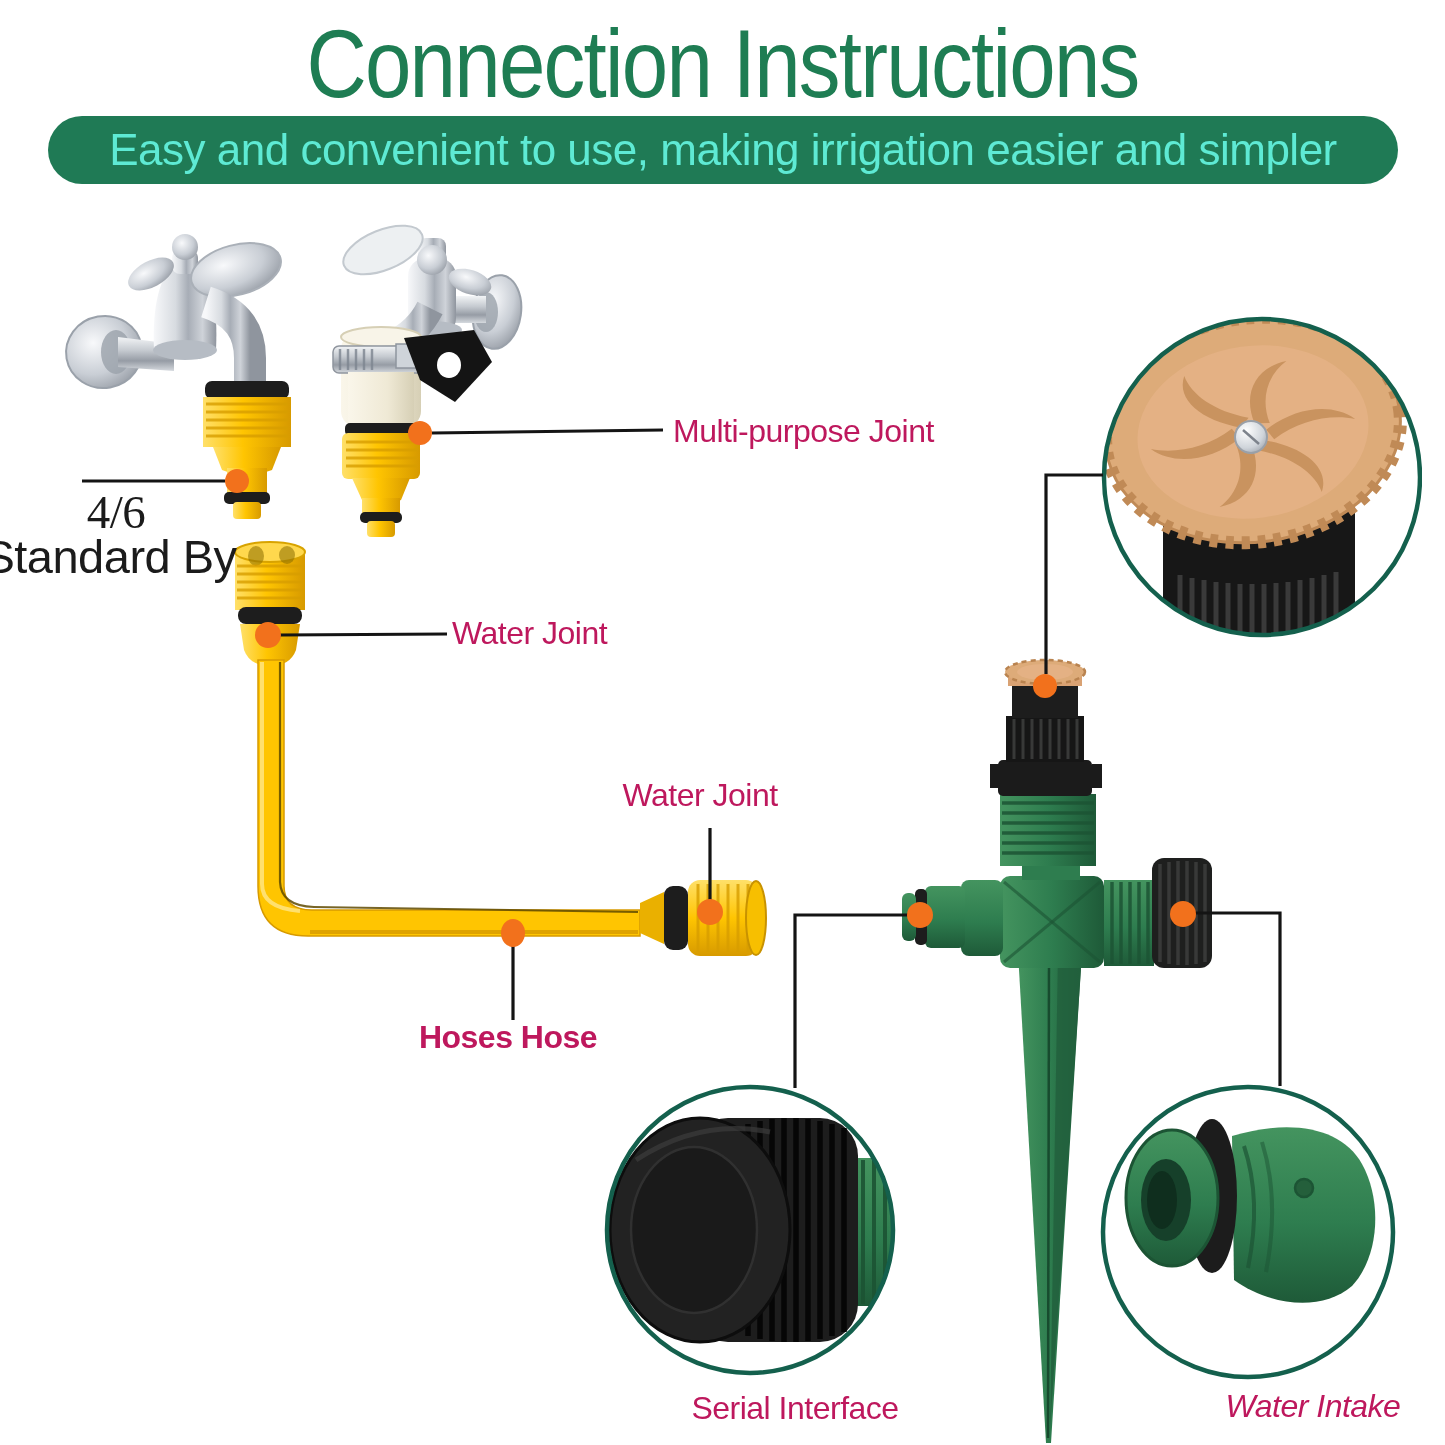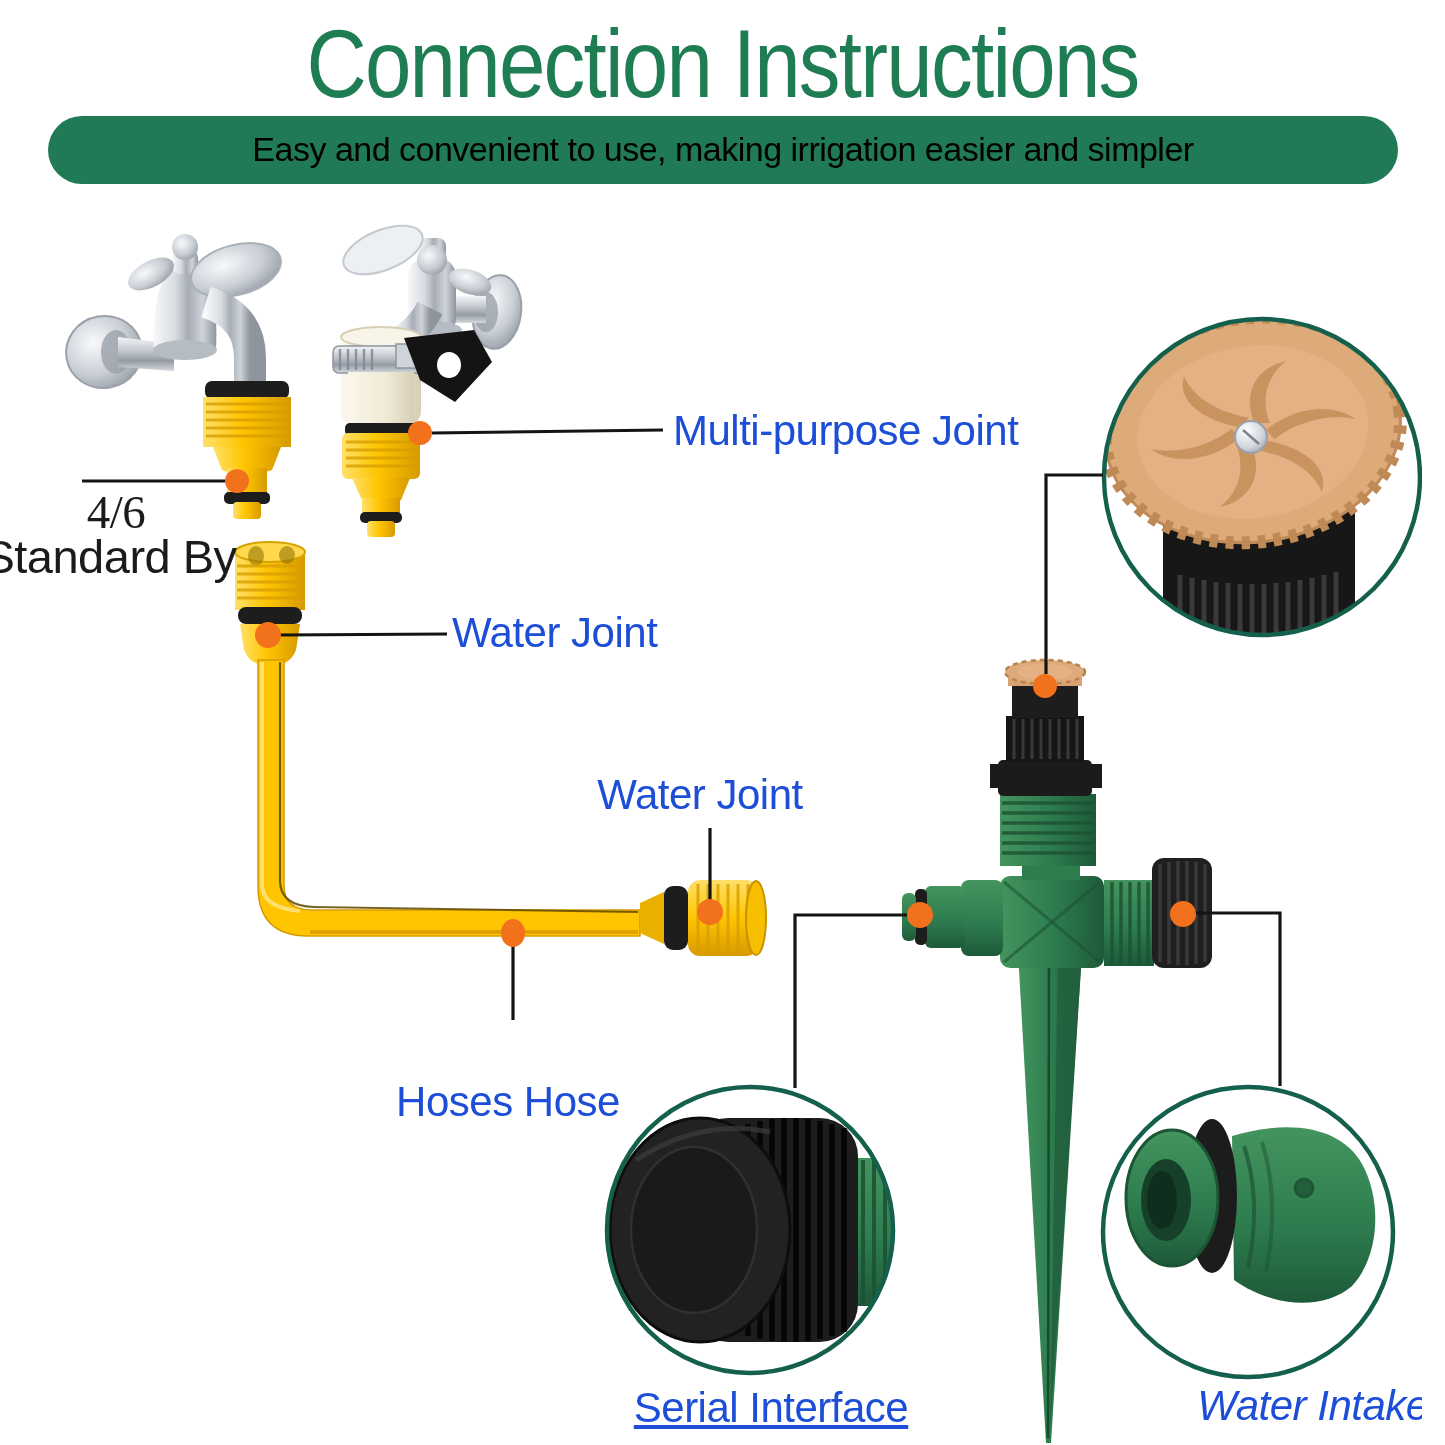--- a/index.html
+++ b/index.html
@@ -8,26 +8,26 @@
     font-family:"Liberation Sans", sans-serif;
   }
   #art{position:absolute;left:0;top:0;}
   .page-title{
     position:absolute;left:0;top:8px;width:1445px;text-align:center;
     font-size:97px;font-weight:400;color:#1E7D53;letter-spacing:-2px;
     transform:scaleX(0.86);transform-origin:50% 0;white-space:nowrap;
   }
   .banner{
     position:absolute;left:48px;top:116px;width:1350px;height:68px;
-    background:#1F7A55;border-radius:34px;color:#000000;
-    font-size:34px;line-height:67px;text-align:center;white-space:nowrap;
+    background:#1F7A55;border-radius:34px;color:#5eead4;
+    font-size:44px;line-height:67px;text-align:center;white-space:nowrap;
     letter-spacing:-0.5px;
   }
   .callout-label{
-    position:absolute;color:#1d4ed8;font-size:42px;letter-spacing:-0.5px;
+    position:absolute;color:#be185d;font-size:32px;letter-spacing:-0.5px;
     white-space:nowrap;transform:translate(-50%,-50%);text-align:center;
   }
   .callout-label.left-anchor{transform:translate(0,-50%);}
   .small-note{
     position:absolute;color:#1b1b1b;font-size:47px;letter-spacing:-0.5px;
     white-space:nowrap;transform:translate(-50%,-50%);
   }
 </style>
 </head>
 <body>
@@ -377,16 +377,16 @@
 
   <div class="page-title">Connection Instructions</div>
   <div class="banner">Easy and convenient to use, making irrigation easier and simpler</div>
 
   <div class="small-note" style="left:116px;top:512px;font-family:Liberation Serif, serif;">4/6</div>
   <div class="small-note" style="left:110px;top:556px;">Standard By</div>
 
   <div class="callout-label left-anchor" style="left:673px;top:431px;">Multi-purpose Joint</div>
   <div class="callout-label left-anchor" style="left:452px;top:633px;">Water Joint</div>
   <div class="callout-label" style="left:700px;top:795px;">Water Joint</div>
-  <div class="callout-label" style="left:508px;top:1102px;">Hoses Hose</div>
-  <div class="callout-label" style="left:771px;top:1408px;text-decoration:underline;">Serial Interface</div>
+  <div class="callout-label" style="left:508px;top:1037px;font-weight:bold;">Hoses Hose</div>
+  <div class="callout-label" style="left:795px;top:1408px;">Serial Interface</div>
   <div class="callout-label" style="left:1313px;top:1406px;font-style:italic;">Water Intake</div>
 </div>
 
 </body></html>

